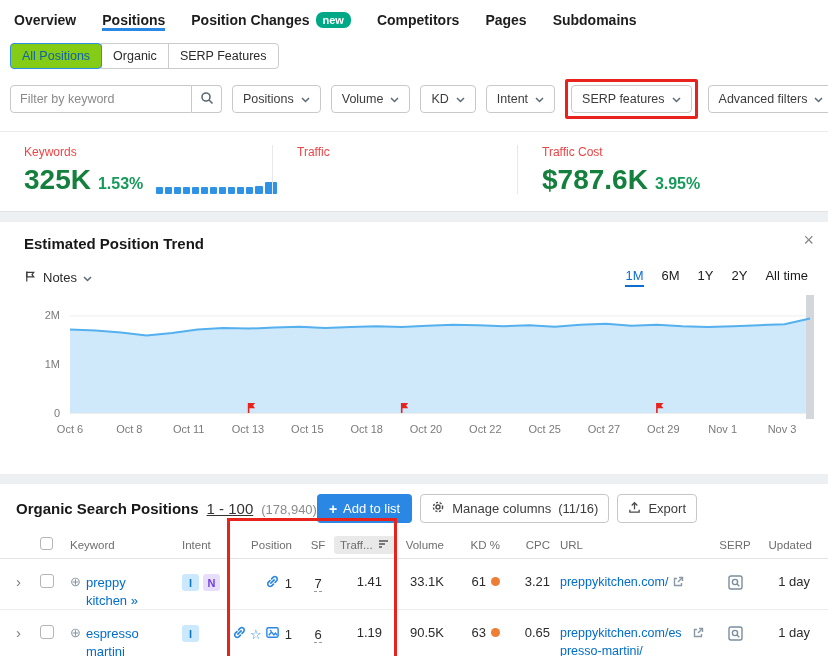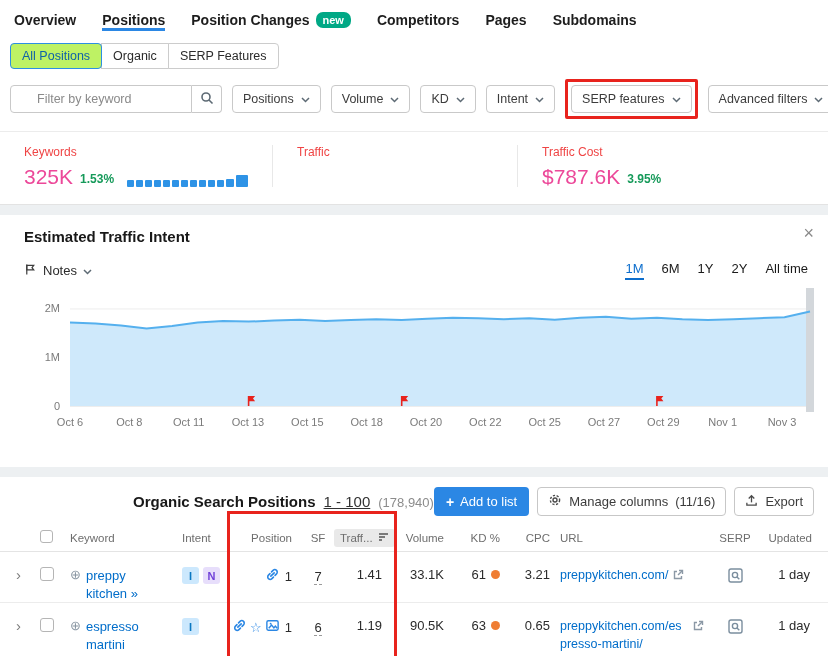--- a/index.html
+++ b/index.html
@@ -16,55 +16,55 @@
   .topnav { height:31px; display:flex; align-items:stretch; gap:26px; padding-left:14px; }
   .nav-item { display:flex; align-items:flex-end; gap:6px; font-size:14px; font-weight:700; color:#1d1d1d; cursor:pointer; border-bottom:3px solid transparent; padding-top:2px; }
   .nav-item.active { border-bottom-color:#2b87e4; }
   .badge-new { background:#00a885; color:#fff; font-size:11px; font-weight:700; padding:2px 7px; border-radius:7px; }
   
   .segrow { padding:12px 0 0 10px; }
   .seg { display:inline-flex; }
   .seg-btn { height:26px; padding:0 11px; font-size:12.5px; background:#fff; border:1px solid #cccccc; color:#2b2b2b; margin-left:-1px; display:inline-flex; align-items:center; cursor:pointer; font-family:inherit; }
   .seg-btn:first-child { border-radius:4px 0 0 4px; margin-left:0; }
   .seg-btn:last-child { border-radius:0 4px 4px 0; }
-  .seg-btn.active { background:#bef264; border-color:#2d8fe2; color:#0f62a8; position:relative; z-index:2; border-radius:4px; }
+  .seg-btn.active { background:#84cc16; border-color:#2d8fe2; color:#0f62a8; position:relative; z-index:2; border-radius:4px; }
   
   .filters { display:flex; align-items:center; gap:10px; padding:10px 0 12px 10px; }
   .search { display:flex; }
-  .search input { width:182px; height:28px; border:1px solid #c9c9c9; border-radius:4px 0 0 4px; padding:0 26px; font-size:12.5px; font-family:inherit; color:#4d7c0f; outline:none; }
+  .search input { width:182px; height:28px; border:1px solid #c9c9c9; border-radius:4px 0 0 4px; padding:0 9px; font-size:12.5px; font-family:inherit; color:#4d7c0f; outline:none; }
   .search input::placeholder { color:#8a8a8a; }
   .search-btn { width:30px; height:28px; border:1px solid #c9c9c9; border-left:none; background:#fff; border-radius:0 4px 4px 0; display:flex; align-items:center; justify-content:center; cursor:pointer; }
   .dd { height:28px; border:1px solid #c9c9c9; border-radius:4px; background:#fff; font-size:12.5px; color:#3c3c3c; padding:0 10px; display:inline-flex; align-items:center; gap:7px; cursor:pointer; font-family:inherit; white-space:nowrap; }
   .hl-wrap { border:3px solid #e8231d; padding:3px; border-radius:2px; display:inline-flex; }
   
   .stats { display:flex; border-top:1px solid #ececec; border-bottom:1px solid #e3e3e3; padding:13px 0 17px; background:#fff; }
   .stat { padding:0 24px; }
   .stat + .stat { border-left:1px solid #e8e8e8; }
   .stat-1 { width:272px; } .stat-2 { width:245px; } .stat-3 { flex:1; }
   .stat-label { font-size:12px; color:#ef4444; margin-bottom:7px; }
   .stat-valrow { display:flex; align-items:flex-end; gap:7px; }
-  .stat-value { font-size:21px; font-weight:400; color:#ec4899; line-height:1; }
-  .stat-delta { font-size:12px; font-weight:700; color:#169a5a; padding-bottom:1px; }
+  .stat-value { font-size:28px; font-weight:700; color:#15803d; line-height:1; }
+  .stat-delta { font-size:16px; font-weight:700; color:#169a5a; padding-bottom:1px; }
   .kw-bars { display:flex; align-items:flex-end; gap:2px; margin-left:6px; height:16px; }
   .kwsq { background:#2e93e6; border-radius:1px; }
   .gap { height:10px; }
   
   .trend { background:#fff; height:252px; padding:13px 16px 0 24px; position:relative; }
   .trend-title { font-size:15px; font-weight:700; color:#181818; }
   .close-x { position:absolute; top:9px; right:14px; font-size:18px; color:#8a8a8a; cursor:pointer; line-height:1; }
   .trend-sub { display:flex; justify-content:space-between; align-items:center; margin-top:16px; padding-right:4px; }
   .notes { display:inline-flex; align-items:center; gap:6px; font-size:13px; color:#2b2b2b; cursor:pointer; }
   .ranges { display:flex; gap:18px; font-size:13px; color:#1a1a1a; }
   .range { cursor:pointer; padding-bottom:2px; border-bottom:2px solid transparent; }
   .range.active { color:#0d6ecd; border-bottom-color:#0d6ecd; }
   #trend-svg { display:block; margin-top:6px; }
   #trend-svg .tick { font-size:11px; fill:#7a7a7a; font-family:"Liberation Sans", sans-serif; }
   
   .tablecard { background:#fff; min-height:195px; position:relative; }
-  .tc-head { display:flex; justify-content:flex-end; align-items:center; padding:10px 14px 8px 16px; }
+  .tc-head { display:flex; justify-content:flex-start; align-items:center; padding:10px 14px 8px 16px; }
   .tc-title-wrap { display:flex; align-items:baseline; gap:8px; }
   .tc-title { font-size:15px; font-weight:700; color:#181818; }
   .tc-range { font-size:15px; color:#333;text-decoration:underline; }
   .tc-total { font-size:13px; color:#8c8c8c; }
   .tc-actions { display:flex; gap:8px; }
   .btn-primary { background:#2b87e4; color:#fff; border:none; border-radius:4px; padding:6px 12px; font-size:13px; display:inline-flex; align-items:center; gap:6px; cursor:pointer; font-family:inherit; }
   .btn-plus { font-weight:700; font-size:14px; line-height:1; }
   .btn { background:#fff; border:1px solid #c7c7c7; border-radius:4px; padding:5px 10px; font-size:13px; color:#3c3c3c; display:inline-flex; align-items:center; gap:7px; cursor:pointer; font-family:inherit; }
   
   .t-head, .t-row { display:grid; grid-template-columns:30px 30px 112px 50px 70px 32px 58px 62px 56px 50px 152px 46px 60px; padding-left:10px; }
@@ -218,21 +218,21 @@
         <span class="stat-value">$787.6K</span>
         <span class="stat-delta">3.95%</span>
       </div>
     </div>
   </div>
 </div>
 
 <div class="gap"></div>
 
 <div class="trend">
-  <div class="trend-title">Estimated Traffic Intent</div>
+  <div class="trend-title">Estimated Position Trend</div>
   <div class="close-x">×</div>
   <div class="trend-sub">
     <div class="notes">
       <span><svg width="13" height="13" viewBox="0 0 14 14">
             <g fill="none" stroke="#3c3c3c" stroke-width="1.3">
               <path d="M3 1.5v11"></path>
               <path d="M3 2.5h7.5L8.6 5l1.9 2.5H3z"></path>
             </g>
           </svg></span>
       <span>Notes</span>

